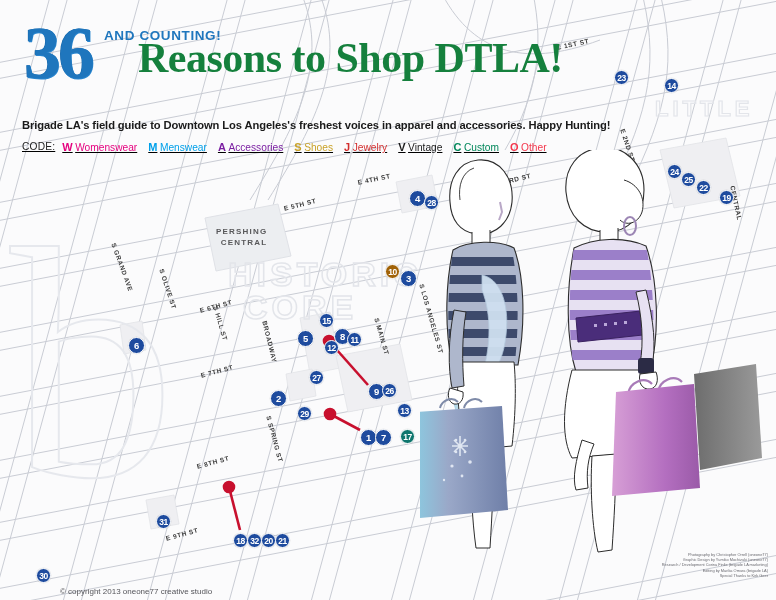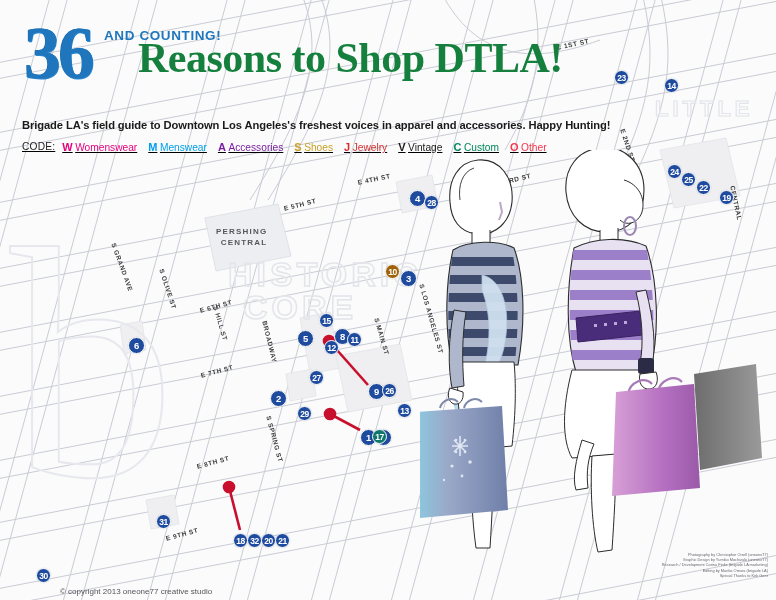--- a/index.html
+++ b/index.html
@@ -247,21 +247,21 @@
         <div class="marker small" style="left: 324px; top: 340px; background: rgb(30, 75, 158);">12</div>
         <div class="marker" style="left: 128px; top: 337px; background: rgb(30, 75, 158);">6</div>
         <div class="marker small" style="left: 309px; top: 370px; background: rgb(30, 75, 158);">27</div>
         <div class="marker" style="left: 270px; top: 390px; background: rgb(30, 75, 158);">2</div>
         <div class="marker" style="left: 368px; top: 383px; background: rgb(30, 75, 158);">9</div>
         <div class="marker small" style="left: 382px; top: 383px; background: rgb(30, 75, 158);">26</div>
         <div class="marker small" style="left: 397px; top: 383px; background: rgb(30, 75, 158); margin-top: 20px;">13</div>
         <div class="marker small" style="left: 297px; top: 406px; background: rgb(30, 75, 158);">29</div>
         <div class="marker" style="left: 360px; top: 429px; background: rgb(30, 75, 158);">1</div>
         <div class="marker" style="left: 375px; top: 429px; background: rgb(30, 75, 158);">7</div>
-        <div class="marker small" style="left: 372px; top: 429px; background: #0f766e;">17</div>
+        <div class="marker small" style="left: 400px; top: 429px; background: #0f766e;">17</div>
         <div class="marker small" style="left: 156px; top: 514px; background: rgb(30, 75, 158);">31</div>
         <div class="marker small" style="left: 233px; top: 533px; background: rgb(30, 75, 158);">18</div>
         <div class="marker small" style="left: 247px; top: 533px; background: rgb(30, 75, 158);">32</div>
         <div class="marker small" style="left: 261px; top: 533px; background: rgb(30, 75, 158);">20</div>
         <div class="marker small" style="left: 275px; top: 533px; background: rgb(30, 75, 158);">21</div>
         <div class="marker small" style="left: 36px; top: 568px; background: rgb(30, 75, 158);">30</div>
       </div>
   </div>
 
   <div id="shoppers">

